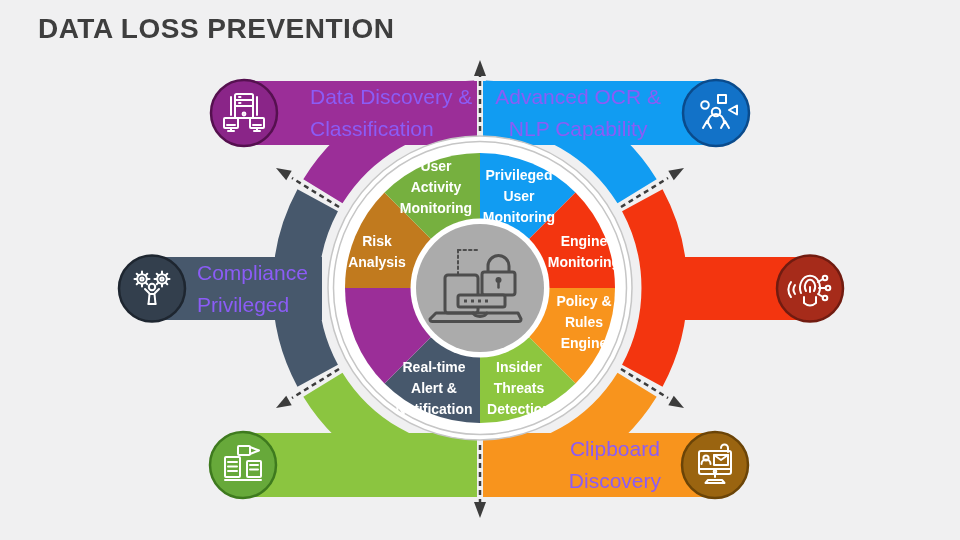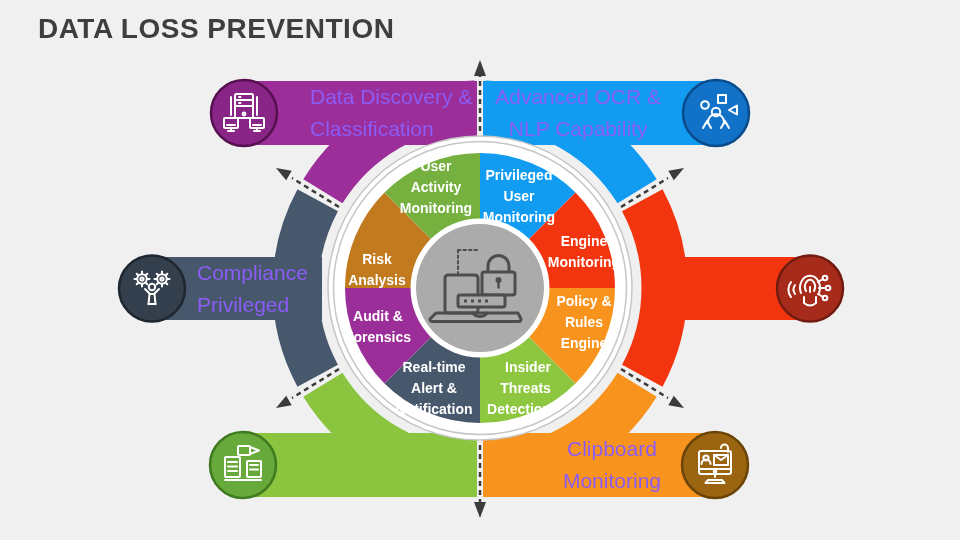--- a/index.html
+++ b/index.html
@@ -173,39 +173,37 @@
     </g>
   </svg>
 
   <div class="slide-title">DATA LOSS PREVENTION</div>
 
   <div class="tab-label" style="left:310px; top:112px;">Data Discovery &amp;
 Classification</div>
   <div class="tab-label right" style="right:299px; top:112px;">Advanced OCR &amp;
 NLP Capability</div>
   <div class="tab-label right" style="right:299px; top:464px;">Clipboard
-Monitoring</div>
+Discovery</div>
   <div class="tab-label" style="left:197px; top:288px;">Compliance
 Privileged</div>
 
   <div class="pie-label" style="left:519px; top:196px;">Privileged
 User
 Monitoring</div>
   <div class="pie-label" style="left:584px; top:252px;">Engine
 Monitoring</div>
   <div class="pie-label" style="left:584px; top:322px;">Policy &amp;
 Rules
 Engine</div>
-  <div class="pie-label" style="left:519px; top:388px;text-align:right;">Insider
+  <div class="pie-label" style="left:519px; top:388px;">Insider
 Threats
 Detection</div>
   <div class="pie-label" style="left:434px; top:388px;text-align:center;">Real-time
 Alert &amp;
 Notification</div>
-  <div class="pie-label" style="left:378px; top:327px;">Audit &amp;
-Forensics</div>
-  <div class="pie-label" style="left:377px; top:270px;">Risk
+  <div class="pie-label" style="left:377px; top:252px;">Risk
 Analysis</div>
   <div class="pie-label" style="left:436px; top:187px;">User
 Activity
 Monitoring</div>
 
 </div>
 
 </body></html>

